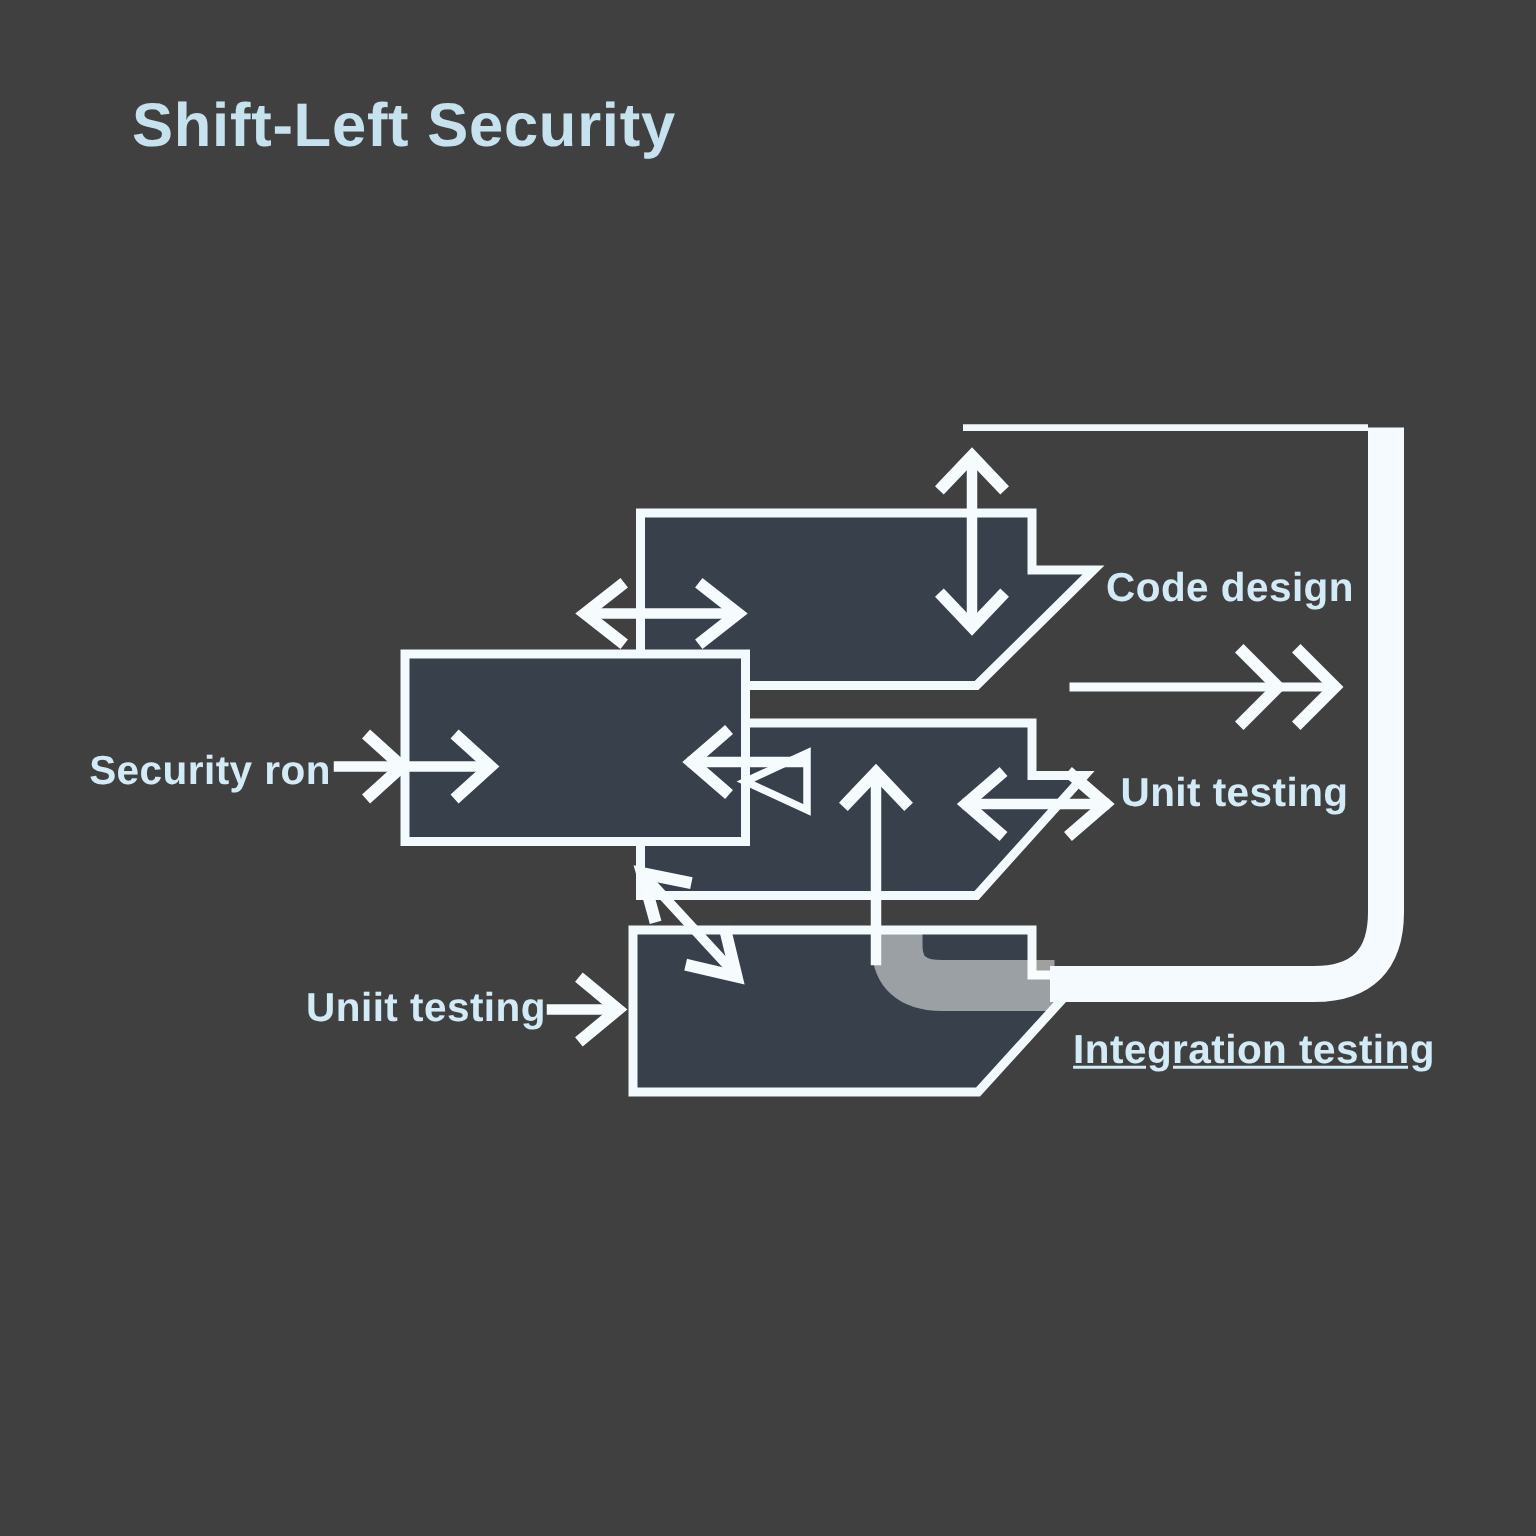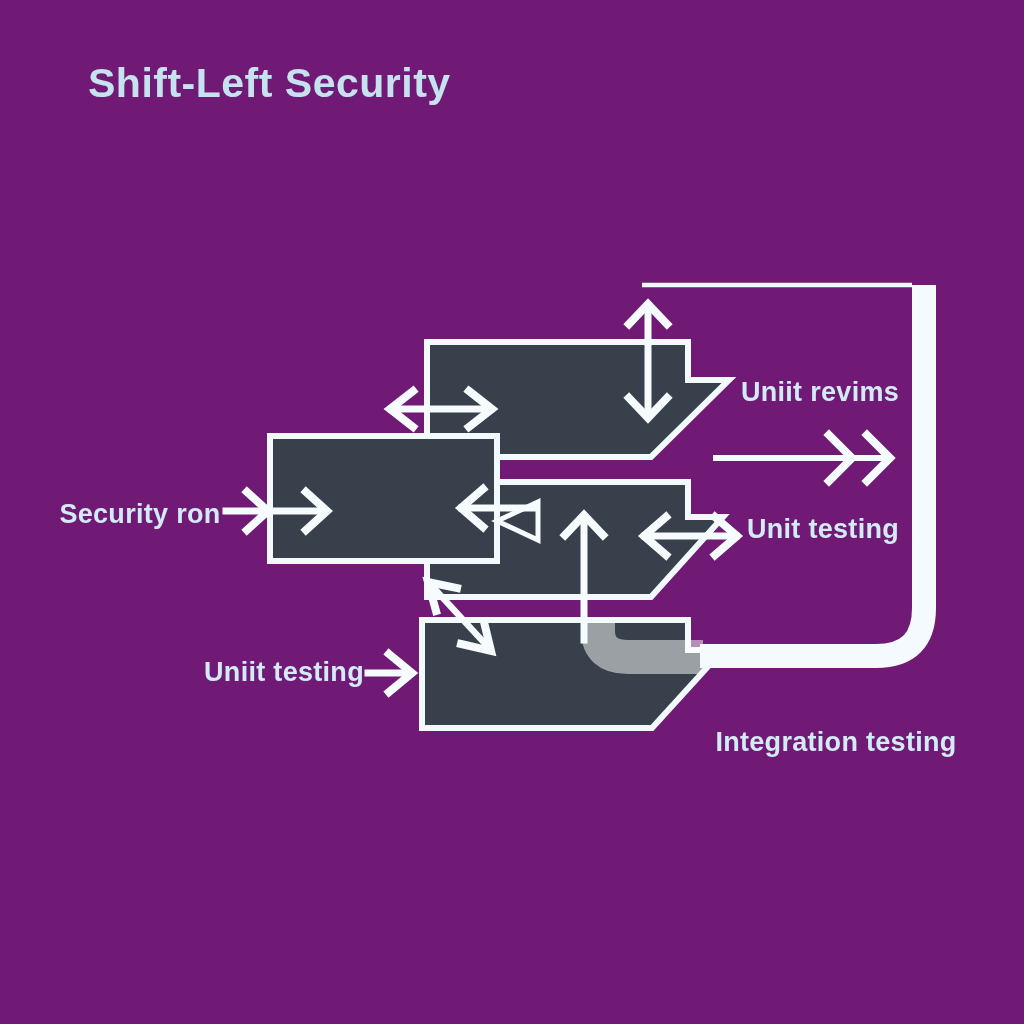--- a/index.html
+++ b/index.html
@@ -1,40 +1,40 @@
 <!DOCTYPE html>
 <html><head>
 <meta charset="utf-8">
 <style>
   html,body{margin:0;padding:0;}
   .canvas{
     position:relative;
     width:1024px;height:1024px;
-    background:#701a75;
+    background:#404040;
     overflow:hidden;
     font-family:"Liberation Sans", sans-serif;
   }
   .canvas svg{position:absolute;left:0;top:0;}
   .page-title{
     position:absolute;left:88px;top:60px;
     font-size:41px;font-weight:700;letter-spacing:.5px;
     color:#c6e2ef;
   }
   .lbl{
     position:absolute;
     transform:translate(-50%,-50%);
     font-size:27px;font-weight:700;letter-spacing:.3px;
     color:#d2ebf7;white-space:nowrap;
   }
   .lbl-concept-design{left:302px;top:367px;}
   .lbl-concept-ron{left:140px;top:514px;}
   .lbl-code-revims{left:820px;top:392px;}
   .lbl-unit-testing{left:823px;top:529px;}
   .lbl-uniit-testing{left:284px;top:672px;}
-  .lbl-integration-testing{left:836px;top:742px;}
+  .lbl-integration-testing{left:836px;top:700px;text-decoration:underline;}
 </style>
 </head>
 <body>
 
 <div class="canvas">
 
   <svg width="1024" height="1024" viewBox="0 0 1024 1024">
 
     <g fill="#37404b" stroke="#f3fafd" stroke-width="6" stroke-linejoin="miter">
       <path d="M427 342 H688 V380 H729 L651 457 H427 Z"></path>
@@ -99,18 +99,18 @@
         <line x1="716" y1="458" x2="884" y2="458" stroke-width="6"></line>
         <path d="M829 435 L852 458 L829 481" stroke-width="8"></path>
         <path d="M867 435 L890 458 L867 481" stroke-width="8"></path>
       </g>
     </g>
   </svg>
 
   <div class="page-title">Shift-Left Security</div>
 
   <div class="lbl lbl-concept-ron">Security ron</div>
-  <div class="lbl lbl-code-revims">Uniit revims</div>
+  <div class="lbl lbl-code-revims">Code design</div>
   <div class="lbl lbl-uniit-testing">Uniit testing</div>
   <div class="lbl lbl-unit-testing">Unit testing</div>
   <div class="lbl lbl-integration-testing">Integration testing</div>
 
 </div>
 
 </body></html>

